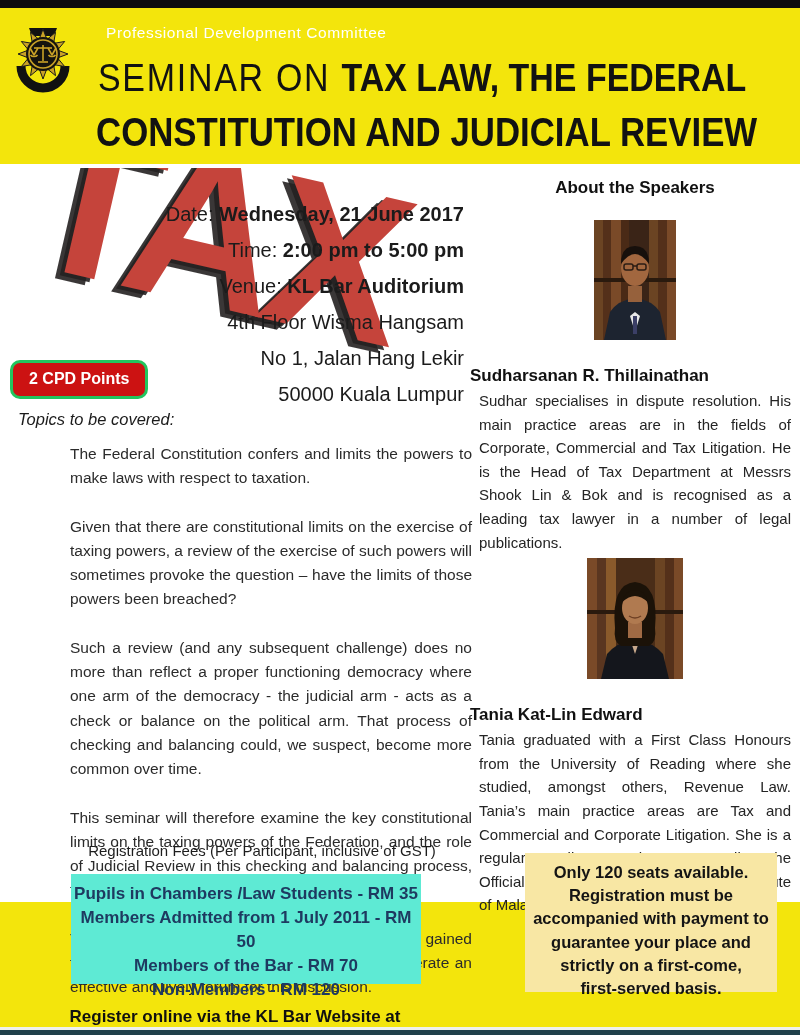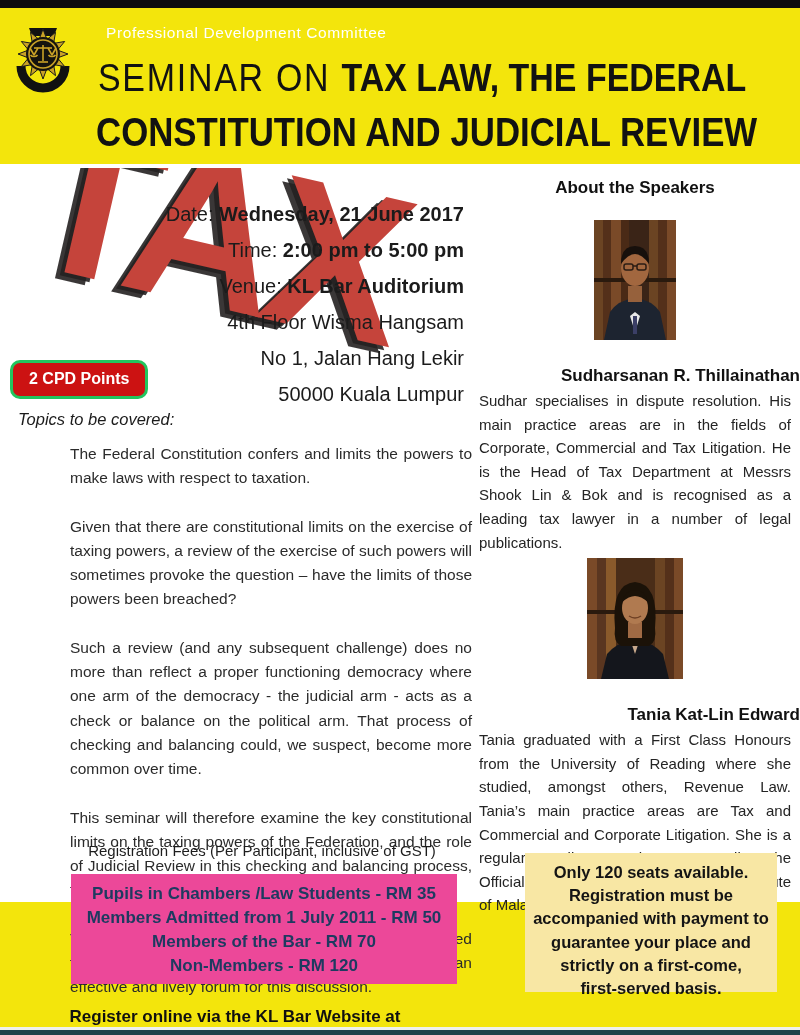--- a/index.html
+++ b/index.html
@@ -30,26 +30,26 @@
     border-radius:10px;padding:7px 16px 8px;color:#fff;font-size:16px;font-weight:700;}
   .topics-h{left:18px;top:410px;font-size:16.5px;font-style:italic;color:#1b1b1b;z-index:2;}
   .paras{left:38px;top:442px;width:402px;z-index:2;font-size:15.5px;line-height:24.3px;
     text-align:justify;color:#2b2b2b;margin-left:32px;}
   .paras p{margin:0 0 24px;}
   
   .speakers{left:470px;top:178px;width:330px;z-index:2;}
   .sp-heading{font-size:17px;font-weight:700;text-align:center;color:#111;}
   .photo{display:block;margin:22px auto 7px;}
   .photo2{margin:4px auto 6px;}
-  .sp-name{font-size:17px;font-weight:700;text-align:right;color:#111;margin-top:26px;}
+  .sp-name{font-size:17px;font-weight:700;text-align:left;color:#111;margin-top:26px;}
   .sp-bio{width:312px;margin:3px auto 0;font-size:15px;line-height:23.6px;text-align:justify;color:#242424;}
   
   .fees-h{left:0;top:842px;width:524px;text-align:center;font-size:15px;color:#1d1d1d;z-index:2;}
   .yellow-band{left:0;top:902px;width:800px;height:125px;background:#F3E50C;z-index:0;}
-  .blue-box{left:71px;top:874px;width:386px;height:102px;background:#ec4899;z-index:2;
+  .blue-box{left:71px;top:874px;width:350px;height:102px;background:#5eead4;z-index:2;
     padding-top:8px;box-sizing:content-box;}
   .blue-box div{font-size:17px;line-height:24px;font-weight:700;color:#1E3A60;text-align:center;}
   .pale-box{left:525px;top:853px;width:252px;height:139px;background:#F8E7A4;z-index:2;
     box-sizing:border-box;padding-top:8px;}
   .pale-box div{font-size:16.5px;line-height:23.2px;font-weight:700;color:#141414;text-align:center;}
   .register{left:0;top:986px;width:470px;text-align:center;font-size:17px;font-weight:700;color:#101010;z-index:2;margin-top:21px;}
   .strip-light{left:0;top:1027px;width:800px;height:3px;background:#eef0ee;z-index:3;}
   .strip-dark{left:0;top:1030px;width:800px;height:5px;background:#20404a;z-index:3;}
 </style>
 </head>

